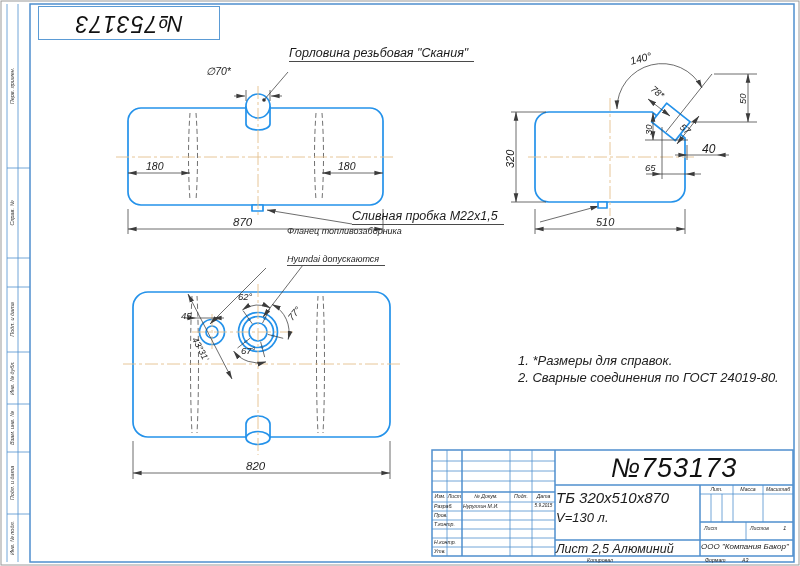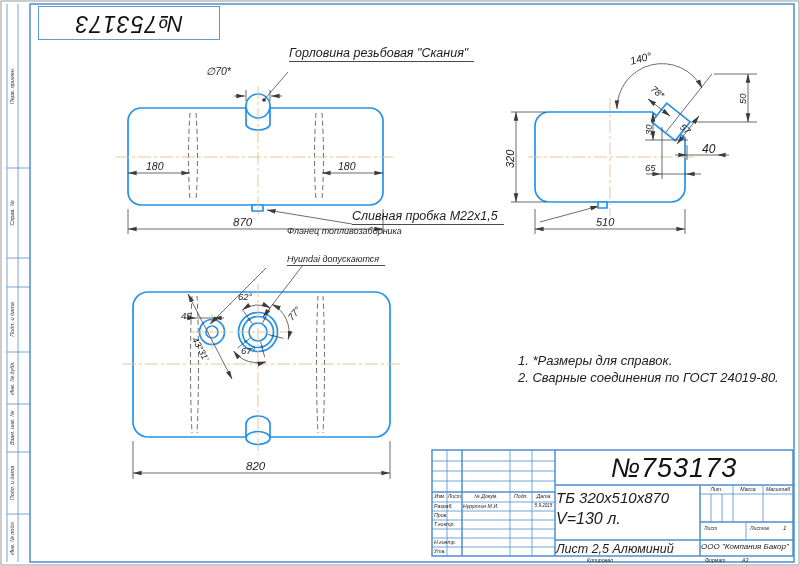--- a/index.html
+++ b/index.html
@@ -235,21 +235,21 @@
 <div class="lab rot" style="left:198px;top:336px;font-size:9px;transform:rotate(62deg);">43°31'</div>
 <div class="lab" style="left:246px;top:460px;font-size:11.5px;">820</div>
 
 <div style="position:absolute;left:512px;top:352px;margin-left:6px;">
   <div class="note">1. *Размеры для справок.</div>
   <div class="note">2. Сварные соединения по ГОСТ 24019-80.</div>
 </div>
 
 <div id="bignum">№753173</div>
 <div class="lab ctr" style="left:556px;top:490px;width:144px;font-size:15px;">ТБ 320х510х870</div>
-<div class="lab ctr" style="left:556px;top:511px;width:144px;font-size:16px;">V=130 л.</div>
+<div class="lab ctr" style="left:556px;top:511px;width:144px;font-size:13px;">V=130 л.</div>
 <div class="lab ctr" style="left:556px;top:543px;width:164px;font-size:12.5px;">Лист 2,5 Алюминий</div>
 <div class="lab ctr" style="left:701px;top:543px;width:91px;font-size:8px;">ООО "Компания Бакор"</div>
 
 <div class="tbs" style="left:433px;top:493px;width:14px;text-align:center;">Изм.</div>
 <div class="tbs" style="left:447px;top:493px;width:15px;text-align:center;">Лист</div>
 <div class="tbs" style="left:462px;top:493px;width:48px;text-align:center;">№ Докум.</div>
 <div class="tbs" style="left:510px;top:493px;width:22px;text-align:center;">Подп.</div>
 <div class="tbs" style="left:532px;top:493px;width:23px;text-align:center;">Дата</div>
 
 <div class="tbs" style="left:434px;top:503px;">Разраб.</div>

